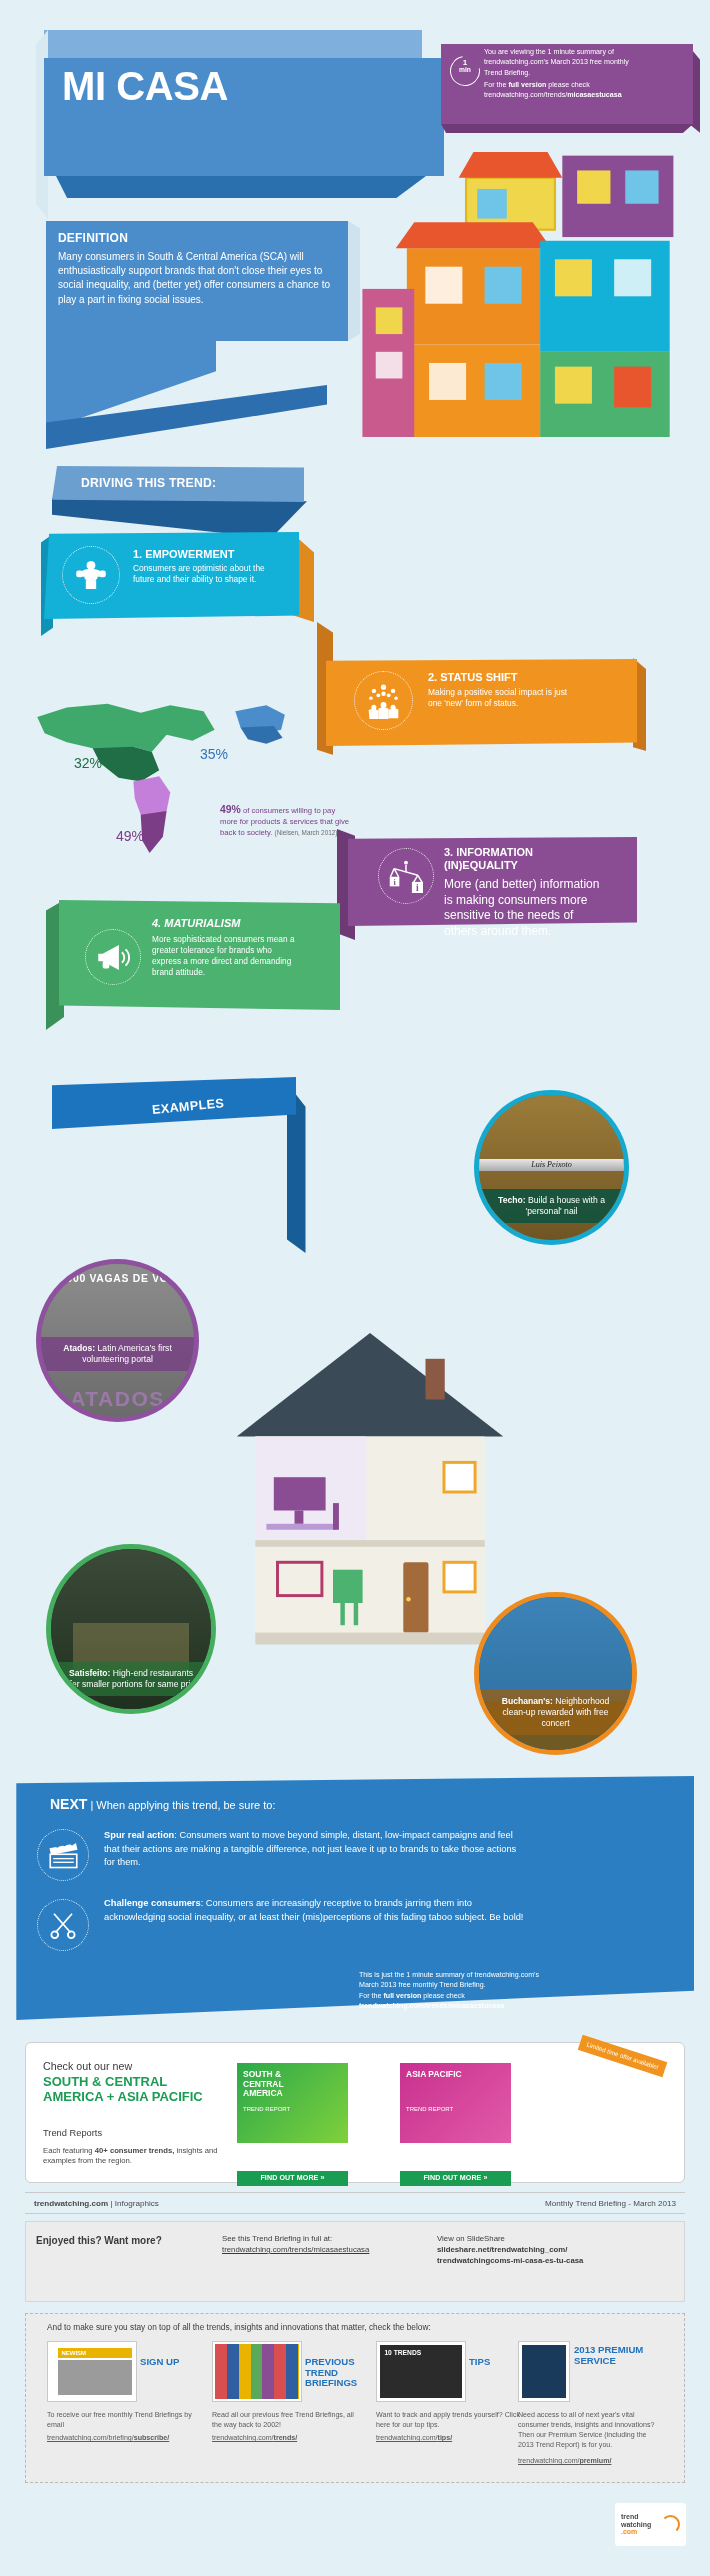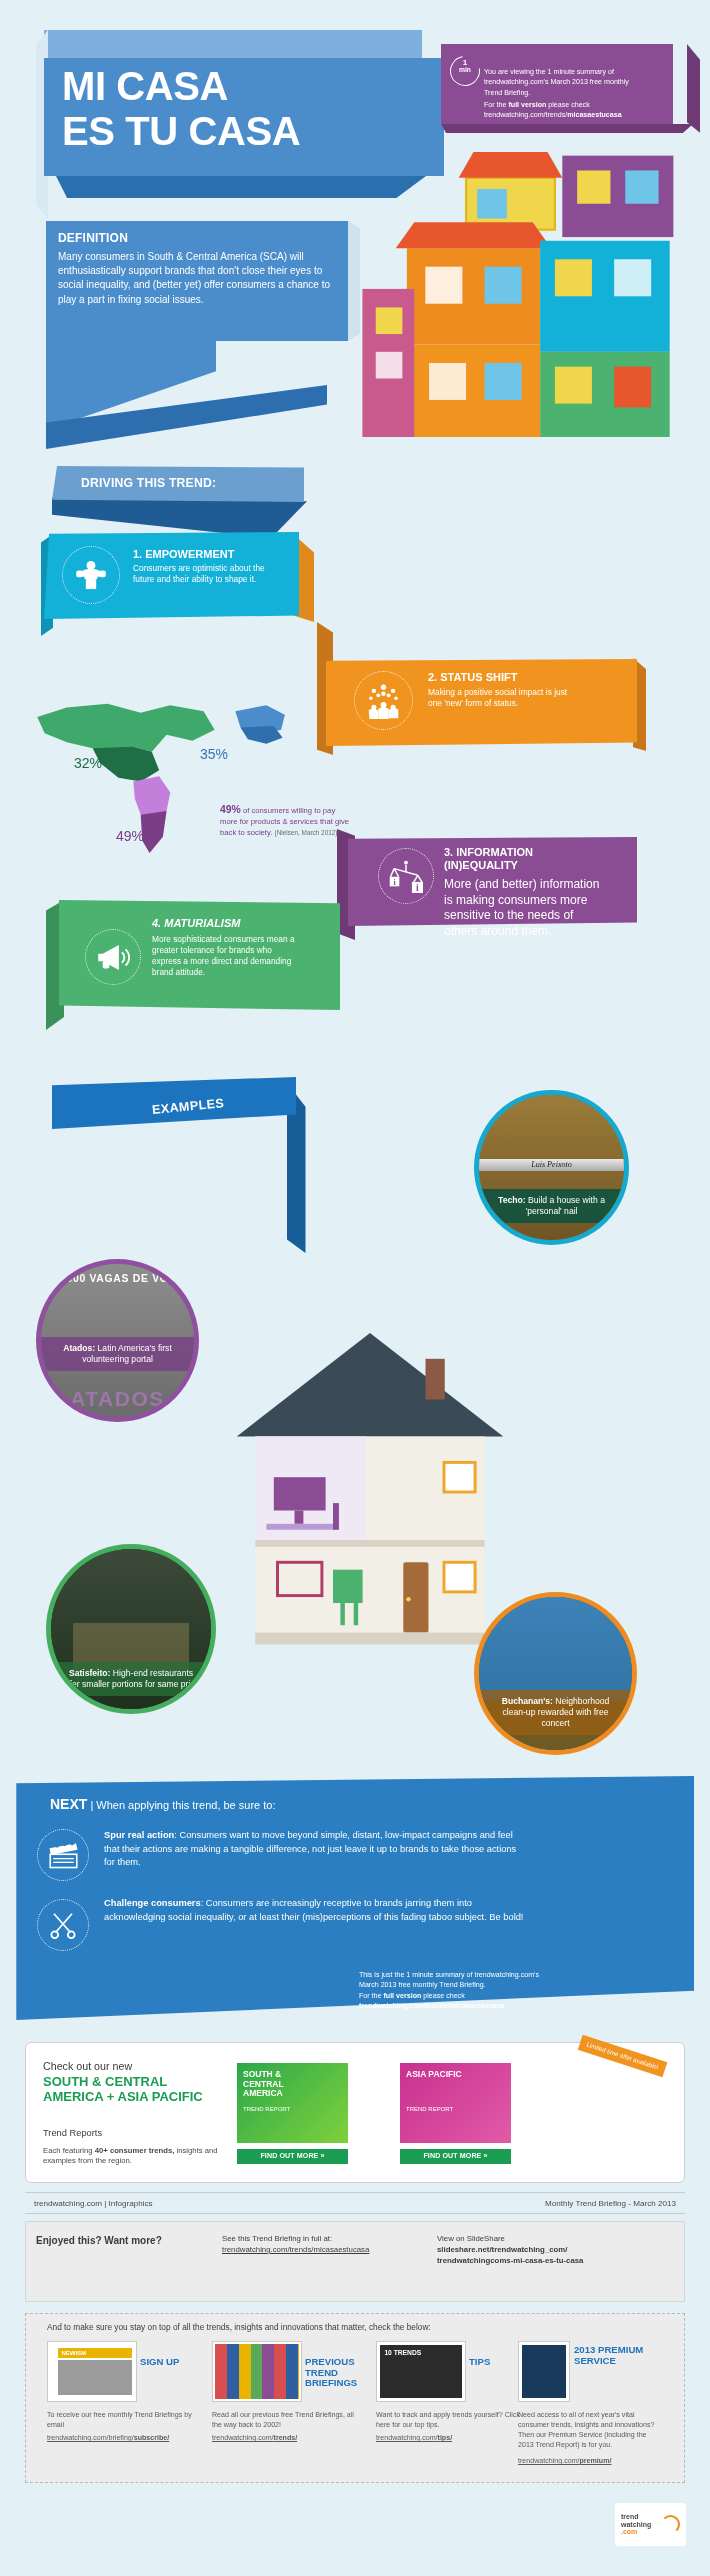--- a/index.html
+++ b/index.html
@@ -38,23 +38,23 @@
     clip-path: polygon(0 0, 100% 0, 92% 100%, 3% 100%);
   }
   .hdr-title {
     position: absolute; left: 62px; top: 64px; width: 385px;
     color: #ffffff; font-size: 40px; font-weight: bold; line-height: 1.12;
     letter-spacing: -0.4px;
   }
 
   
   .badge {
-    position: absolute; left: 441px; top: 44px; width: 232px; height: 80px;
+    position: absolute; left: 441px; top: 44px; width: 252px; height: 80px;
     background: #8a4d93;
-    padding: 23px 9px 6px 43px;
+    padding: 3px 9px 6px 43px;
     color: #ffffff; font-size: 7.1px; line-height: 1.45;
   }
   .badge-shadow {
     position: absolute; left: 441px; top: 124px; width: 252px; height: 9px;
     background: #6f3b77;
     clip-path: polygon(0 0, 100% 0, 96% 100%, 2% 100%);
   }
   .badge-notch {
     position: absolute; left: 687px; top: 44px; width: 13.3px; height: 89px;
     background: #6f3b77;
@@ -268,35 +268,35 @@
   .promo-hd { position: absolute; left: 43px; top: 2060px; color:#3b3b3b; font-size: 10.7px; }
   .promo-big { position: absolute; left: 43px; top: 2075px; width: 170px; color:#1a9c52; font-size: 13px; font-weight: bold; line-height: 1.12; }
   .promo-sub { position: absolute; left: 43px; top: 2128px; color:#3b3b3b; font-size: 9.3px; }
   .promo-note { position: absolute; left: 43px; top: 2146px; width: 178px; color:#4a4a4a; font-size: 7.7px; line-height: 1.35; }
   .cover-a { position: absolute; left: 237px; top: 2063px; width: 111px; height: 80px; background: linear-gradient(135deg,#2ba84a,#7fd13b); }
   .cover-b { position: absolute; left: 400px; top: 2063px; width: 111px; height: 80px; background: linear-gradient(135deg,#c8318f,#e25aa8); }
   .cover-lbl { position: absolute; color:#fff; font-size: 8.5px; font-weight: bold; line-height: 1.12; text-align:left; }
   .fo-btn {
     position: absolute; width: 111px; height: 15px; background: #1a9c52;
     color: #fff; font-size: 7.1px; font-weight: bold; text-align: center;
-    line-height: 15px; letter-spacing: 0.1px;
+    line-height: 15px; letter-spacing: 0.1px; margin-top: 22px;
   }
   .ribbon {
     position: absolute; left: 578px; top: 2048px; width: 89px; height: 16.3px;
     background: #f0941f; color:#fff; font-size: 6.2px; text-align:center;
     line-height: 16.3px; transform: rotate(18deg); transform-origin: center;
   }
 
   
   .fstrip {
     position: absolute; left: 25px; top: 2192px; width: 660px; height: 22px;
     border-top: 0.7px solid #cacaca; border-bottom: 0.7px solid #cacaca;
   }
   .fstrip .l { position: absolute; left: 9px; top: 6px; color:#4a4a4a; font-size: 8.1px; }
-  .fstrip .l b { font-weight: normal; }
+  .fstrip .l b { font-weight: bold; }
   .fstrip .r { position: absolute; right: 9px; top: 6px; color:#4a4a4a; font-size: 8.1px; }
 
   .enjoy {
     position: absolute; left: 25px; top: 2221px; width: 660px; height: 81px;
     background: #ececec; border: 0.7px solid #d6d6d6;
   }
   .enjoy-h { position: absolute; left: 36px; top: 2235px; color:#3b3b3b; font-size: 10px; font-weight: bold; }
   .enjoy-c1 { position: absolute; left: 222px; top: 2233px; width: 185px; color:#3b3b3b; font-size: 7.8px; line-height: 1.42; }
   .enjoy-c2 { position: absolute; left: 437px; top: 2233px; width: 222px; color:#3b3b3b; font-size: 7.8px; line-height: 1.42; }
 
@@ -324,21 +324,20 @@
 <body>
 
 <div class="page">
 
   <div class="hdr-band"></div>
   <div class="hdr-fold-left"></div>
   <div class="hdr-main"></div>
   <div class="hdr-shadow"></div>
   <div class="hdr-title">
     <div>MI CASA</div>
-    <div>ES TU CASA</div>
   </div>
 
   <div class="badge-notch"></div>
   <div class="badge-shadow"></div>
   <div class="badge">
     <div>You are viewing the 1 minute summary of</div>
     <div>trendwatching.com's March 2013 free monthly</div>
     <div>Trend Briefing.</div>
     <div style="margin-top:2.2px"><span>For the </span><b>full version</b><span> please check</span></div>
     <div><span>trendwatching.com/trends/</span><b>micasaestucasa</b></div>

